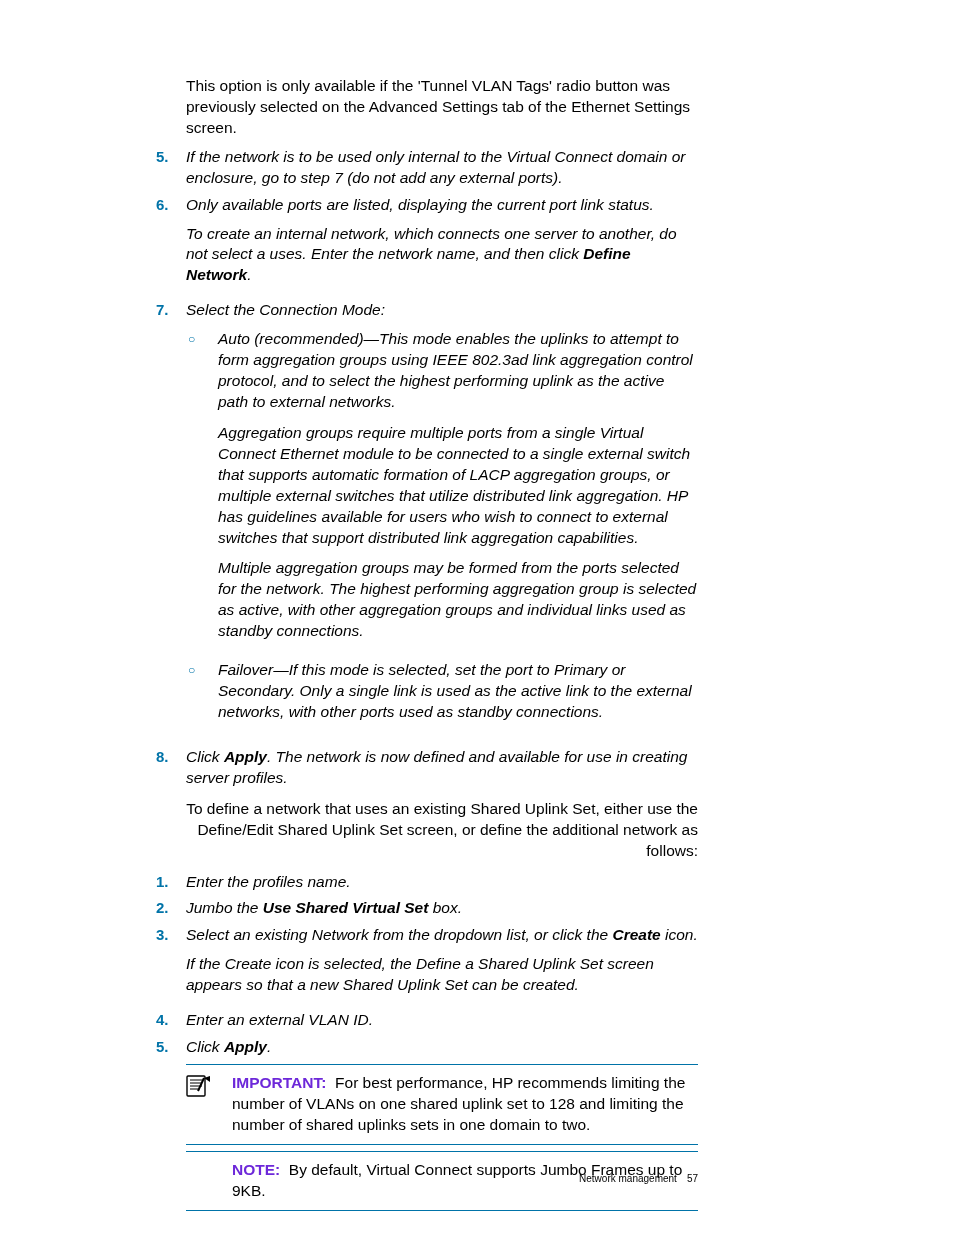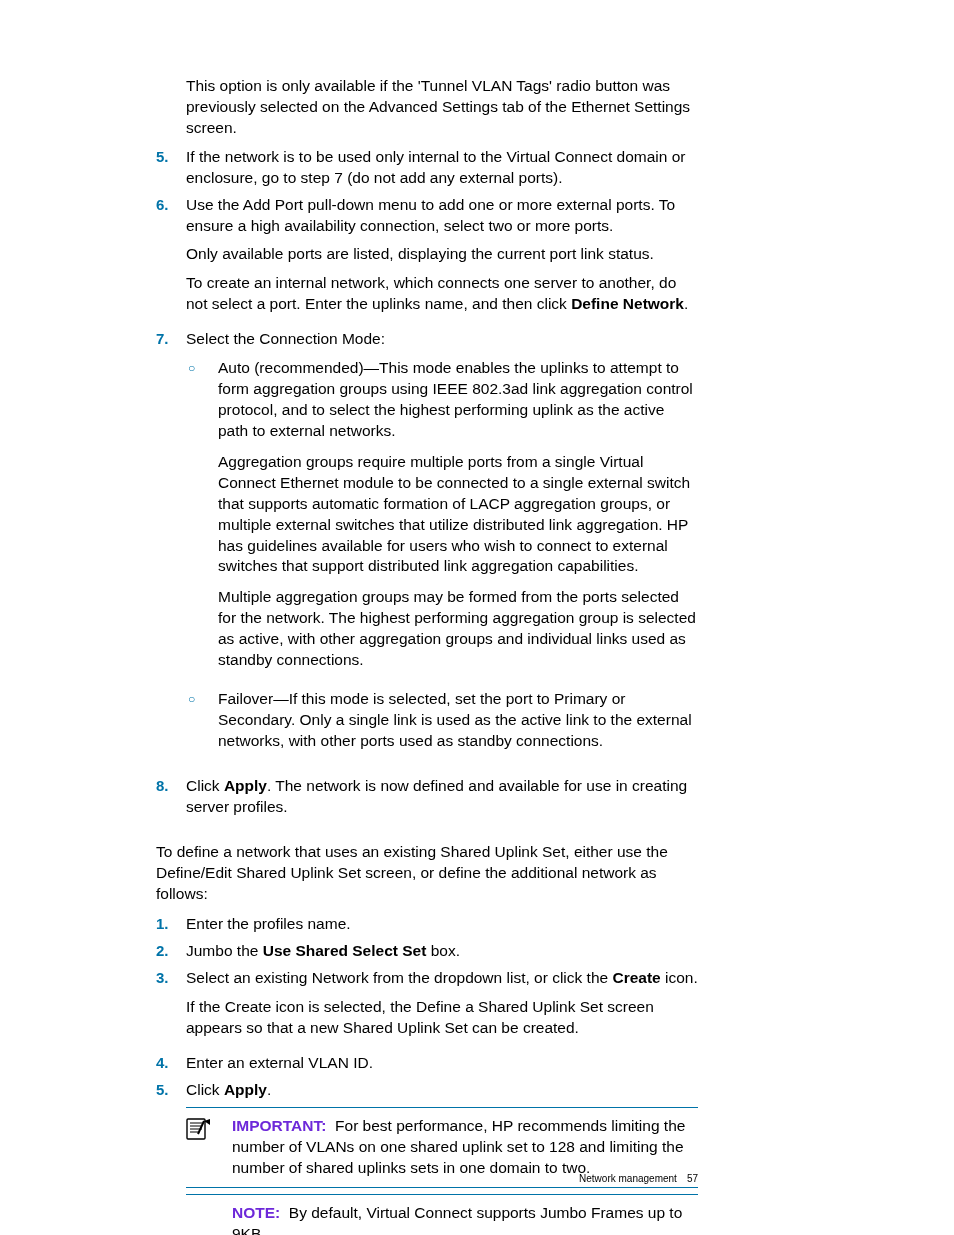--- a/index.html
+++ b/index.html
@@ -33,21 +33,21 @@
     display: flex;
     margin-bottom: 6px;
   }
   .ol-num {
     color: #0073a8;
     font-weight: 600;
     width: 30px;
     flex: 0 0 30px;
     font-size: 15px;
   }
-  .ol-body { flex: 1; }
+  .ol-body { flex: 1; font-style: italic; }
   .sub-item {
     display: flex;
     margin-bottom: 8px;
   }
   .sub-bullet {
     color: #0073a8;
     width: 30px;
     flex: 0 0 30px;
     font-size: 12px;
     line-height: 20px;
@@ -105,24 +105,23 @@
     <p class="body-indent">This option is only available if the 'Tunnel VLAN Tags' radio button was previously selected on the Advanced Settings tab of the Ethernet Settings screen.</p>
 
     <div class="ol-item">
       <div class="ol-num">5.</div>
       <div class="ol-body">If the network is to be used only internal to the Virtual Connect domain or enclosure, go to step 7 (do not add any external ports).</div>
     </div>
 
     <div class="ol-item">
       <div class="ol-num">6.</div>
       <div class="ol-body">
-        <p>Use the Add Port pull-down menu to add one or more external ports. To ensure a high availability connection, select two or more ports.</p>
         <p>Only available ports are listed, displaying the current port link status.</p>
         <p>
-          <span>To create an internal network, which connects one server to another, do not select a port. Enter the uplinks name, and then click </span><span class="strong">Define Network</span><span>.</span>
+          <span>To create an internal network, which connects one server to another, do not select a uses. Enter the network name, and then click </span><span class="strong">Define Network</span><span>.</span>
         </p>
       </div>
     </div>
 
     <div class="ol-item">
       <div class="ol-num">7.</div>
       <div class="ol-body">
         <p>Select the Connection Mode:</p>
 
         <div class="sub-item">
@@ -143,31 +142,31 @@
       </div>
     </div>
 
     <div class="ol-item">
       <div class="ol-num">8.</div>
       <div class="ol-body">
         <span>Click </span><span class="strong">Apply</span><span>. The network is now defined and available for use in creating server profiles.</span>
       </div>
     </div>
 
-    <p style="margin-left:0; margin-top:24px; margin-bottom:10px;">To define a network that uses an existing Shared Uplink Set, either use the Define/Edit Shared Uplink Set screen, or define the additional network as follows:</p>
+    <p style="margin-left:0; margin-top:10px; margin-bottom:10px;text-align:right;">To define a network that uses an existing Shared Uplink Set, either use the Define/Edit Shared Uplink Set screen, or define the additional network as follows:</p>
 
     <div class="ol-item">
       <div class="ol-num">1.</div>
       <div class="ol-body">Enter the profiles name.</div>
     </div>
 
     <div class="ol-item">
       <div class="ol-num">2.</div>
       <div class="ol-body">
-        <span>Jumbo the </span><span class="strong">Use Shared Select Set</span><span> box.</span>
+        <span>Jumbo the </span><span class="strong">Use Shared Virtual Set</span><span> box.</span>
       </div>
     </div>
 
     <div class="ol-item">
       <div class="ol-num">3.</div>
       <div class="ol-body">
         <p>
           <span>Select an existing Network from the dropdown list, or click the </span><span class="strong">Create</span><span> icon.</span>
         </p>
         <p>If the Create icon is selected, the Define a Shared Uplink Set screen appears so that a new Shared Uplink Set can be created.</p>

